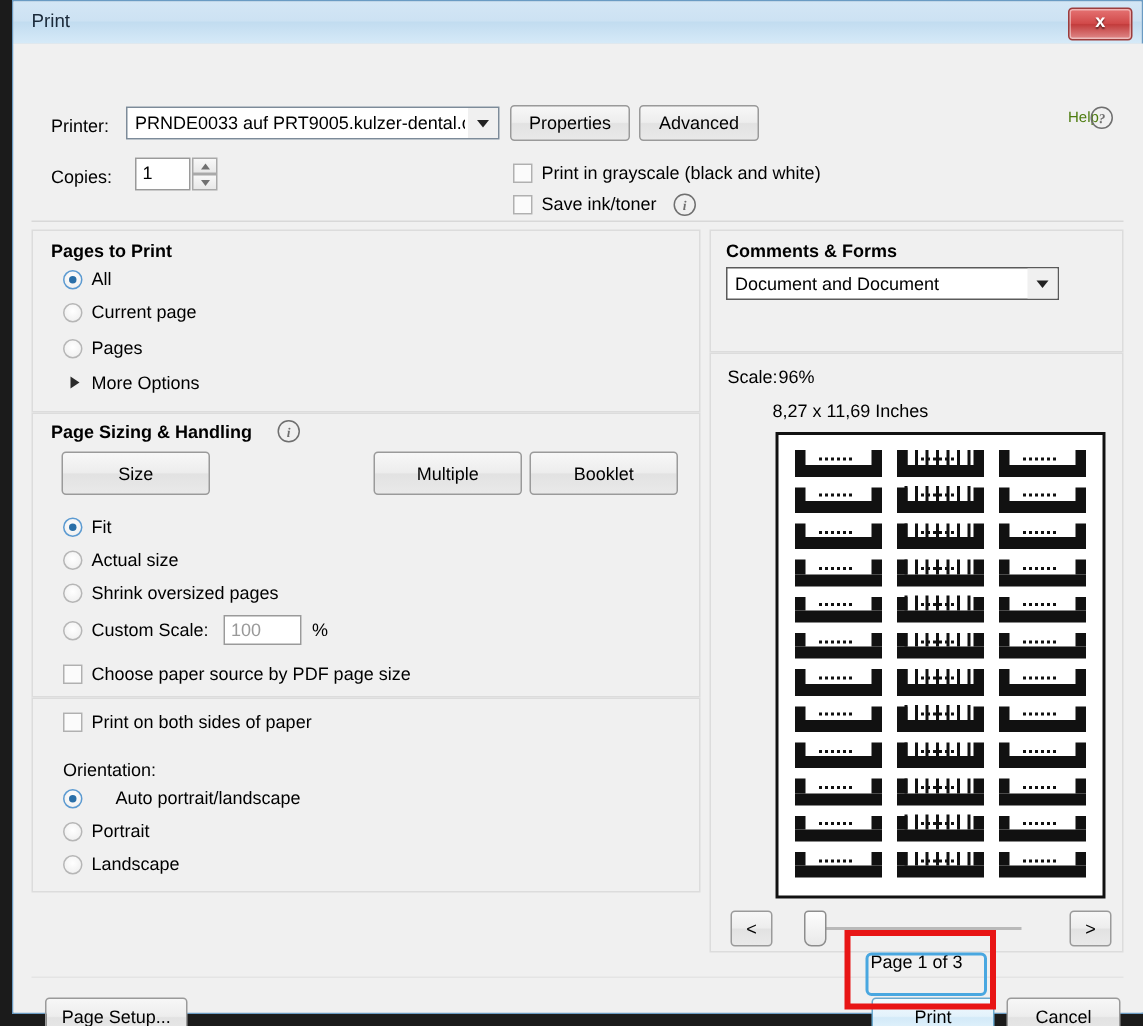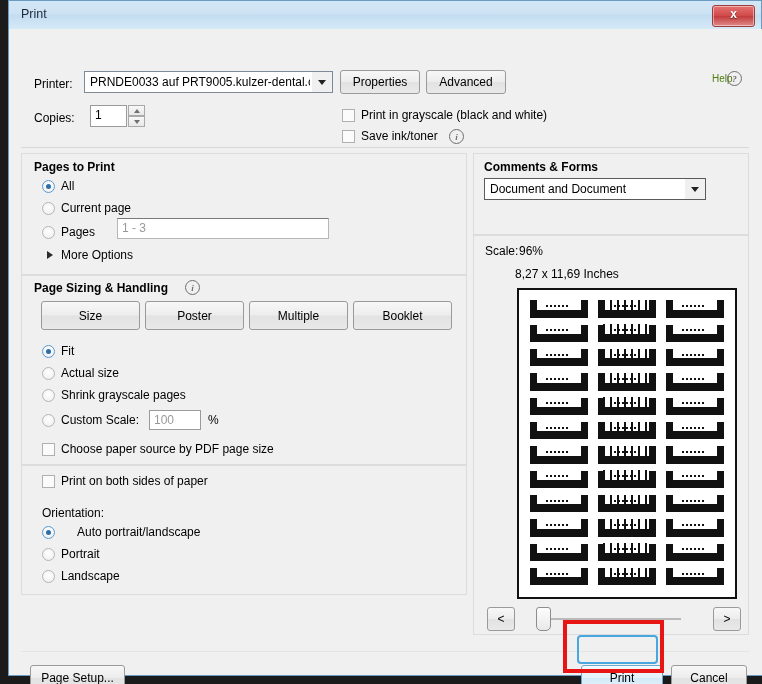--- a/index.html
+++ b/index.html
@@ -271,44 +271,40 @@
       <div class="grp-title" style="left:25px;top:131px;">Pages to Print</div>
 
       <div class="rb on" style="left:33px;top:151px;"></div>
       <div class="lbl" style="left:52px;top:150px;">All</div>
 
       <div class="rb" style="left:33px;top:173px;"></div>
       <div class="lbl" style="left:52px;top:172px;">Current page</div>
 
       <div class="rb" style="left:33px;top:197px;"></div>
       <div class="lbl" style="left:52px;top:196px;">Pages</div>
-      <div class="txtinput" style="left:108px;top:189px;width:212px;height:21px;border-color:#b7b7b7;border-top-color:#7a7a7a;">
-        <span>1 - 3</span>
-      </div>
 
       <div class="tri-right" style="left:38px;top:222px;"></div>
       <div class="lbl" style="left:52px;top:219px;">More Options</div>
 
       <div class="group" style="left:12px;top:246px;width:446px;height:190px;"></div>
       <div class="grp-title" style="left:25px;top:252px;">Page Sizing &amp; Handling</div>
       <div class="circ-icon" style="left:176px;top:251px;width:15px;height:15px;">i</div>
 
       <div class="btn" style="left:32px;top:272px;width:99px;height:29px;">Size</div>
-      <div class="btn" style="left:136px;top:272px;width:99px;height:29px;">Poster</div>
       <div class="btn" style="left:344px;top:272px;width:99px;height:29px;">Booklet</div>
       <div class="btn" style="left:240px;top:272px;width:99px;height:29px;">Multiple</div>
 
       <div class="rb on" style="left:33px;top:316px;"></div>
       <div class="lbl" style="left:52px;top:315px;">Fit</div>
 
       <div class="rb" style="left:33px;top:338px;"></div>
       <div class="lbl" style="left:52px;top:337px;">Actual size</div>
 
       <div class="rb" style="left:33px;top:360px;"></div>
-      <div class="lbl" style="left:52px;top:359px;">Shrink grayscale pages</div>
+      <div class="lbl" style="left:52px;top:359px;">Shrink oversized pages</div>
 
       <div class="rb" style="left:33px;top:385px;"></div>
       <div class="lbl" style="left:52px;top:384px;">Custom Scale:</div>
       <div class="txtinput" style="left:140px;top:381px;width:52px;height:20px;">
         <span>100</span>
       </div>
       <div class="lbl" style="left:199px;top:384px;">%</div>
 
       <div class="cb" style="left:33px;top:414px;"></div>
       <div class="lbl" style="left:52px;top:413px;">Choose paper source by PDF page size</div>
@@ -645,20 +641,21 @@
               <div class="box" style="right: 4%;"></div>
               <div class="dots"></div>
             </div>
           </div>
       </div>
 
       <div class="btn" style="left:478px;top:578px;width:28px;height:24px;">&lt;</div>
       <div class="slider-track"></div>
       <div class="slider-thumb"></div>
       <div class="btn" style="left:704px;top:578px;width:28px;height:24px;">&gt;</div>
+      <div class="pageof">Page 1 of 3</div>
 
       <div class="footer-sep"></div>
       <div class="btn" style="left:21px;top:636px;width:95px;height:26px;">Page Setup...</div>
       <div class="btn primary" style="left:572px;top:636px;width:82px;height:26px;">Print</div>
       <div class="btn" style="left:662px;top:636px;width:76px;height:26px;">Cancel</div>
     </div>
   </div>
 
   <div class="focusring" style="left:577px;top:635px;width:81px;height:29px;"></div>
   <div class="redbox" style="left:563px;top:620px;width:101px;height:53px;"></div>

